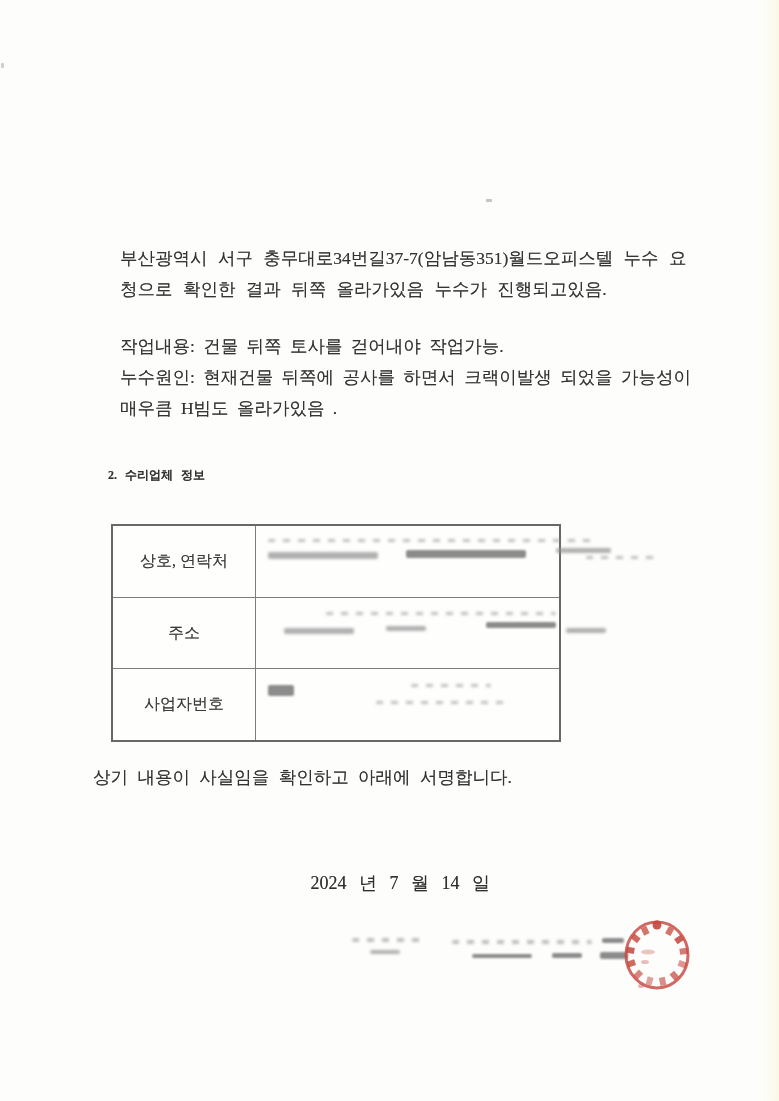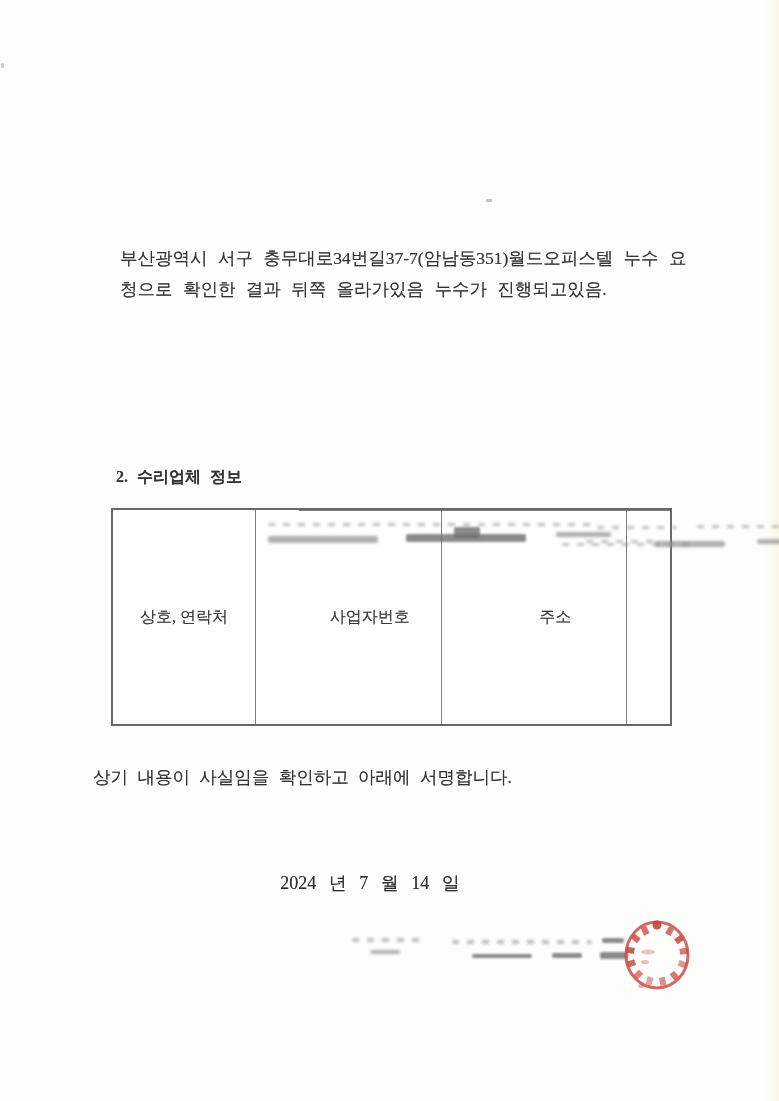--- a/index.html
+++ b/index.html
@@ -32,32 +32,32 @@
     font-size:17.5px; line-height:31px;
     color:#343434;
     text-shadow:0 0 .5px rgba(50,50,50,.55);
     margin-left:16px;
   }
   .para .line { white-space:nowrap; }
   #intro-para { top:243px; word-spacing:6px; }
   #work-para  { top:331px; word-spacing:4px; }
 
   .section-heading {
-    position:absolute; left:116px; top:467px;
-    font-size:16px; font-weight:bold; word-spacing:5px;
+    position:absolute; left:108px; top:467px;
+    font-size:12px; font-weight:bold; word-spacing:5px;
     color:#333;
     text-shadow:0 0 .5px rgba(50,50,50,.5);
   }
 
   .info-table {
-    position:absolute; left:111px; top:508px;
-    width:561px; height:218px;
+    position:absolute; left:111px; top:524px;
+    width:450px; height:218px;
     border:2px solid #686868;
     box-sizing:border-box;
-    display:flex; flex-direction:row;
+    display:flex; flex-direction:column;
     background:rgba(255,255,255,.4);
   }
   .info-row { flex:1; display:flex; border-top:1px solid #7e7e7e; }
   .info-row:first-child { border-top:none; }
   .cell-label {
     width:142px; border-right:1px solid #7e7e7e;
     display:flex; align-items:center; justify-content:center;
     font-size:16px; color:#3a3a3a;
     text-shadow:0 0 .5px rgba(50,50,50,.5);
     white-space:nowrap;
@@ -74,21 +74,21 @@
 
   .confirmation {
     position:absolute; left:93px; top:765px;
     font-size:17.5px; word-spacing:5px;
     color:#343434;
     text-shadow:0 0 .5px rgba(50,50,50,.55);
     white-space:nowrap;
   }
   .doc-date {
     position:absolute; left:250px; top:871px; width:240px;
-    text-align:center;
+    text-align:right;
     font-size:18px; word-spacing:8px;
     color:#2f2f2f;
     text-shadow:0 0 .5px rgba(50,50,50,.55);
     white-space:nowrap;
   }
   .signature-area { position:absolute; left:352px; top:928px; width:300px; height:40px; }
   .stamp { position:absolute; left:618px; top:914px; width:78px; height:82px; }
 </style>
 </head>
 <body>
@@ -98,53 +98,58 @@
   <div class="scan-tint-right"></div>
   <div class="speck" style="left:1px; top:63px; width:3px; height:5px; opacity:.4;"></div>
   <div class="speck" style="left:486px; top:199px; width:6px; height:3px; opacity:.5;"></div>
 
 
   <div class="para" id="intro-para">
     <div class="line">부산광역시  서구  충무대로34번길37-7(암남동351)월드오피스텔  누수  요</div>
     <div class="line">청으로 확인한 결과 뒤쪽 올라가있음 누수가 진행되고있음.</div>
   </div>
 
+  <div class="para" id="work-para">
+    <div class="line">작업내용: 건물 뒤쪽 토사를 걷어내야 작업가능.</div>
+    <div class="line">누수원인: 현재건물 뒤쪽에 공사를 하면서 크랙이발생 되었을 가능성이</div>
+    <div class="line">매우큼 H빔도 올라가있음  .</div>
+  </div>
 
   <div class="section-heading">2. 수리업체 정보</div>
 
   <div class="info-table">
 
     <div class="info-row">
       <div class="cell-label">상호, 연락처</div>
       <div class="cell-value">
         <div class="smudge dashes" style="left:12px; top:13px; width:330px; height:3px;"></div>
         <div class="smudge" style="left:12px; top:26px; width:110px; height:7px;"></div>
         <div class="smudge dark" style="left:150px; top:24px; width:120px; height:8px;"></div>
         <div class="smudge" style="left:300px; top:22px; width:55px; height:5px;"></div>
         <div class="smudge dashes" style="left:330px; top:30px; width:70px; height:3px;"></div>
       </div>
     </div>
 
     <div class="info-row">
-      <div class="cell-label">사업자번호</div>
-      <div class="cell-value">
-        <div class="smudge dark" style="left:12px; top:16px; width:26px; height:11px;"></div>
-        <div class="smudge dashes" style="left:155px; top:15px; width:80px; height:3px;"></div>
-        <div class="smudge dashes" style="left:120px; top:32px; width:130px; height:3px;"></div>
-      </div>
-    </div>
-
-    <div class="info-row">
       <div class="cell-label">주소</div>
       <div class="cell-value">
         <div class="smudge dashes" style="left:70px; top:14px; width:230px; height:3px;"></div>
         <div class="smudge" style="left:28px; top:30px; width:70px; height:6px;"></div>
         <div class="smudge" style="left:130px; top:28px; width:40px; height:5px;"></div>
         <div class="smudge dark" style="left:230px; top:24px; width:70px; height:6px;"></div>
         <div class="smudge" style="left:310px; top:30px; width:40px; height:5px;"></div>
+      </div>
+    </div>
+
+    <div class="info-row">
+      <div class="cell-label">사업자번호</div>
+      <div class="cell-value">
+        <div class="smudge dark" style="left:12px; top:16px; width:26px; height:11px;"></div>
+        <div class="smudge dashes" style="left:155px; top:15px; width:80px; height:3px;"></div>
+        <div class="smudge dashes" style="left:120px; top:32px; width:130px; height:3px;"></div>
       </div>
     </div>
 
 
   </div>
 
   <div class="confirmation">상기 내용이 사실임을 확인하고 아래에 서명합니다.</div>
 
   <div class="doc-date">2024 년  7 월 14 일</div>
 

